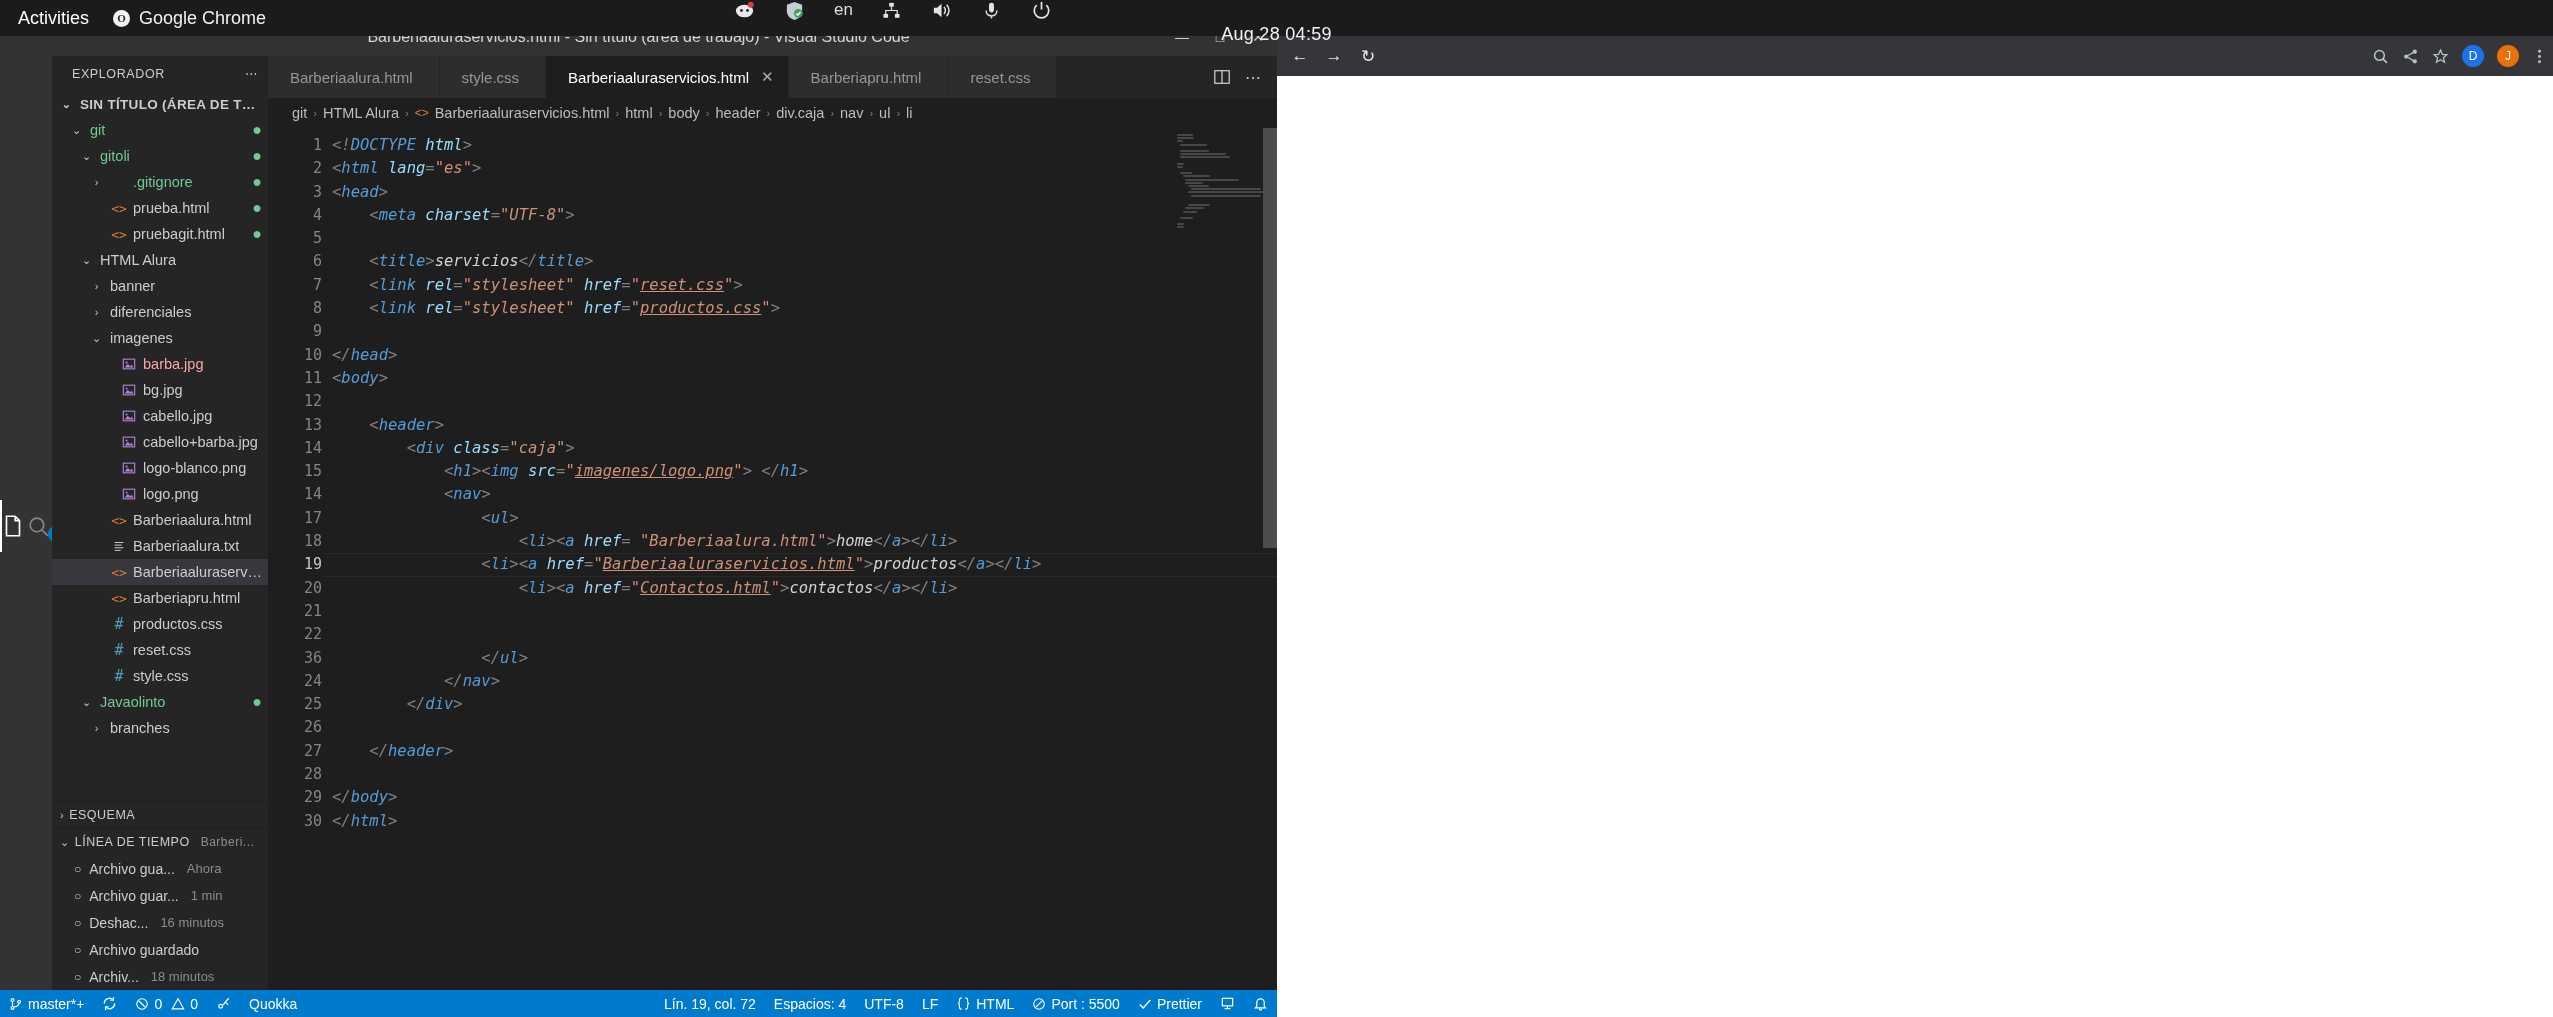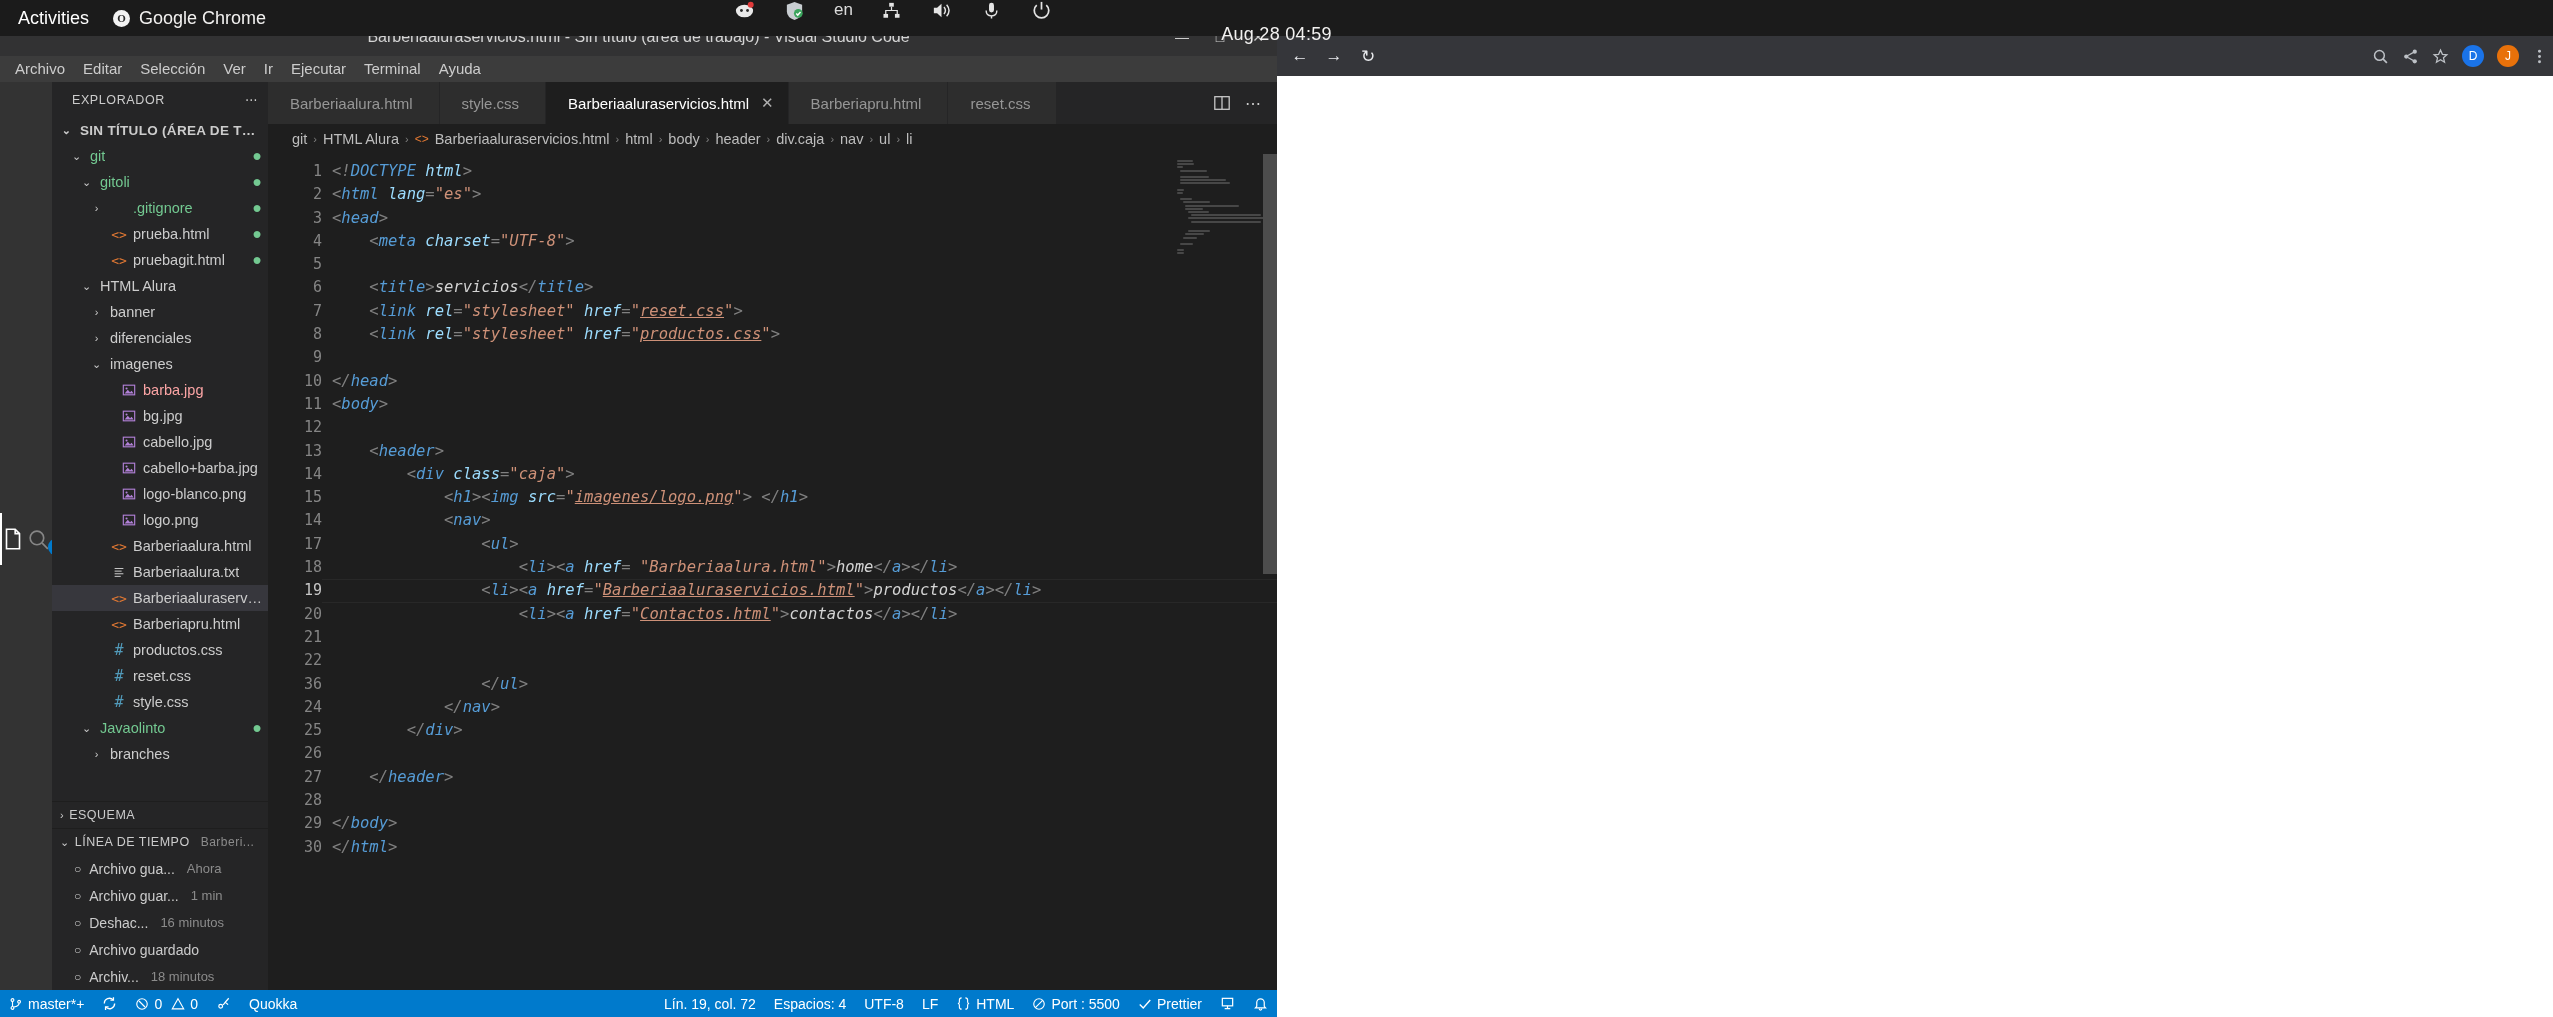--- a/index.html
+++ b/index.html
@@ -528,30 +528,20 @@
 
     <div class="vsc-title">
       <span class="tt">Barberiaaluraservicios.html - Sin título (área de trabajo) - Visual Studio Code</span>
       <div class="wc">
         <div>—</div>
         <div>□</div>
         <div>✕</div>
       </div>
     </div>
 
-    <div class="vsc-menu" id="vsc-menu">
-        <span>Archivo</span>
-        <span>Editar</span>
-        <span>Selección</span>
-        <span>Ver</span>
-        <span>Ir</span>
-        <span>Ejecutar</span>
-        <span>Terminal</span>
-        <span>Ayuda</span>
-      </div>
 
     <div class="vsc-body">
 
       <div class="activity">
         <div class="act-item active">
           <svg width="26" height="26" viewBox="0 0 24 24" fill="none" stroke="currentColor" stroke-width="1.5">
               <path d="M14 3 H6 v18 h12 V7 z"></path>
               <path d="M14 3 v4 h4"></path>
             </svg>
         </div>

